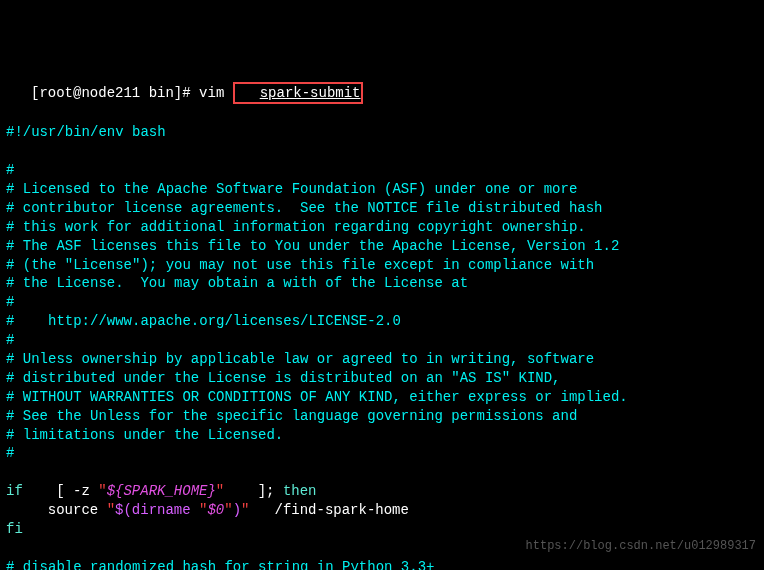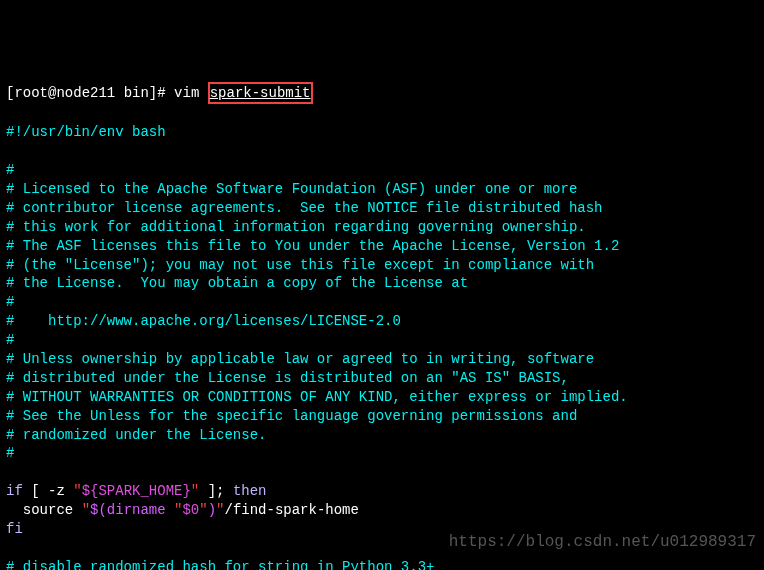--- a/index.html
+++ b/index.html
@@ -9,66 +9,66 @@
     font-size: 14px;
     line-height: 1.35;
     padding: 6px;
     white-space: pre;
     color: #fff;
     width: 764px;
     height: 570px;
     overflow: hidden;
     position: relative;
   }
-  .c-white   { color: #ffffff; }
+  .c-white   { color: #ffffff; margin-left: 25px; }
   .c-cyan    { color: #00f0f0; text-align: right; }
-  .c-yellow  { color: #c4b5fd; }
+  .c-yellow  { color: #5eead4; }
   .c-red     { color: #f04040; }
-  .c-magenta { color: #e050e0; }
+  .c-magenta { color: #e050e0; font-style: italic; }
   .c-cmdmag  { color: #d75fff; }
   .box {
     border: 2px solid #ef4444;
     padding: 0 0;
     display: inline-block;
     text-decoration: underline;
   }
   .watermark {
     position: absolute;
     bottom: 16px;
     right: 8px;
     color: #555;
-    font-size: 16px;
+    font-size: 12px;
     pointer-events: none;
   }
   [data-bind] { display: inline; }
 </style>
 </head>
 <body>
 
 
 
 <div><span class="c-white">[<span data-bind="prompt.user">root</span>@<span data-bind="prompt.host">node211</span> <span data-bind="prompt.dir">bin</span>]<span data-bind="prompt.mark">#</span> <span data-bind="prompt.cmd">vim</span> </span><span class="box"><span class="c-white" data-bind="prompt.arg">spark-submit</span></span>
 
 <span class="c-cyan" data-bind="lines.shebang">#!/usr/bin/env bash</span>
 
 <span class="c-cyan" data-bind="lines.lic01">#</span>
 <span class="c-cyan" data-bind="lines.lic02"># Licensed to the Apache Software Foundation (ASF) under one or more</span>
 <span class="c-cyan" data-bind="lines.lic03"># contributor license agreements.  See the NOTICE file distributed hash</span>
-<span class="c-cyan" data-bind="lines.lic04"># this work for additional information regarding governing ownership.</span>
+<span class="c-cyan" data-bind="lines.lic04"># this work for additional information regarding copyright ownership.</span>
 <span class="c-cyan" data-bind="lines.lic05"># The ASF licenses this file to You under the Apache License, Version 1.2</span>
 <span class="c-cyan" data-bind="lines.lic06"># (the "License"); you may not use this file except in compliance with</span>
-<span class="c-cyan" data-bind="lines.lic07"># the License.  You may obtain a copy of the License at</span>
+<span class="c-cyan" data-bind="lines.lic07"># the License.  You may obtain a with of the License at</span>
 <span class="c-cyan" data-bind="lines.lic08">#</span>
 <span class="c-cyan" data-bind="lines.lic09">#    http://www.apache.org/licenses/LICENSE-2.0</span>
 <span class="c-cyan" data-bind="lines.lic10">#</span>
 <span class="c-cyan" data-bind="lines.lic11"># Unless ownership by applicable law or agreed to in writing, software</span>
-<span class="c-cyan" data-bind="lines.lic12"># distributed under the License is distributed on an "AS IS" BASIS,</span>
+<span class="c-cyan" data-bind="lines.lic12"># distributed under the License is distributed on an "AS IS" KIND,</span>
 <span class="c-cyan" data-bind="lines.lic13"># WITHOUT WARRANTIES OR CONDITIONS OF ANY KIND, either express or implied.</span>
 <span class="c-cyan" data-bind="lines.lic14"># See the Unless for the specific language governing permissions and</span>
-<span class="c-cyan" data-bind="lines.lic15"># randomized under the License.</span>
+<span class="c-cyan" data-bind="lines.lic15"># limitations under the Licensed.</span>
 <span class="c-cyan" data-bind="lines.lic16">#</span>
 
 <span><span class="c-yellow" data-bind="lines.if_open_a">if</span><span class="c-white" data-bind="lines.if_open_b"> [ -z </span><span class="c-red" data-bind="lines.if_open_q1">"</span><span class="c-magenta" data-bind="lines.if_open_var">${SPARK_HOME}</span><span class="c-red" data-bind="lines.if_open_q2">"</span><span class="c-white" data-bind="lines.if_open_c"> ]; </span><span class="c-yellow" data-bind="lines.if_open_then">then</span></span>
 <span><span class="c-white" data-bind="lines.src_a">  source </span><span class="c-red" data-bind="lines.src_q1">"</span><span class="c-cmdmag" data-bind="lines.src_cmd1">$(</span><span class="c-cmdmag" data-bind="lines.src_cmd2">dirname </span><span class="c-red" data-bind="lines.src_q2">"</span><span class="c-magenta" data-bind="lines.src_var">$0</span><span class="c-red" data-bind="lines.src_q3">"</span><span class="c-cmdmag" data-bind="lines.src_cmd3">)</span><span class="c-red" data-bind="lines.src_q4">"</span><span class="c-white" data-bind="lines.src_tail">/find-spark-home</span></span>
 <span class="c-yellow" data-bind="lines.fi">fi</span>
 
 <span class="c-cyan" data-bind="lines.cmt_hash"># disable randomized hash for string in Python 3.3+</span>
 
 
 

